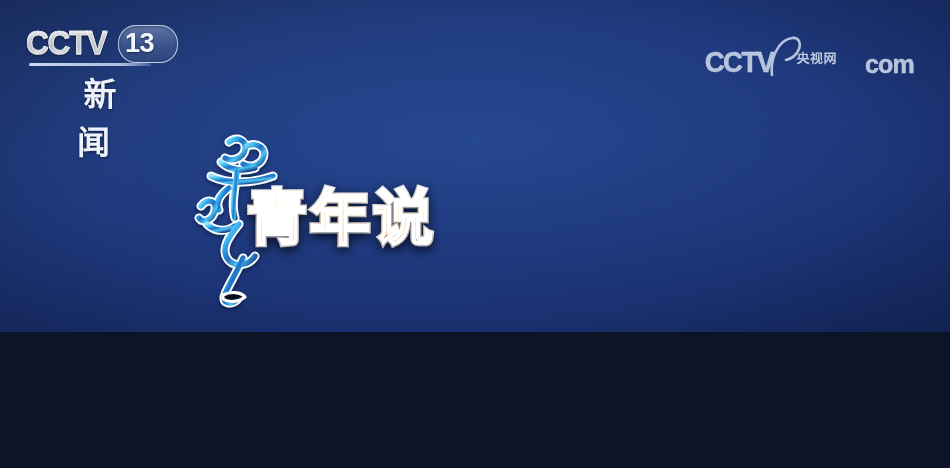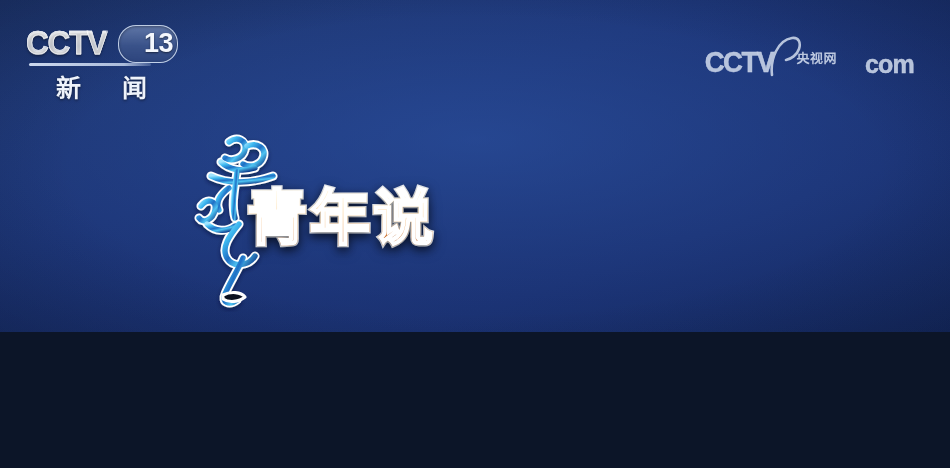--- a/index.html
+++ b/index.html
@@ -74,21 +74,21 @@
     border-radius: 18px;
     background: linear-gradient(180deg, rgba(118,140,185,0.75) 0%, rgba(76,100,152,0.6) 55%, rgba(58,80,130,0.5) 100%);
     border: 1.6px solid rgba(206,219,240,0.9);
     box-shadow: 0 1px 3px rgba(0,0,0,0.35) inset;
   }
   .bug-13 {
     position: absolute;
     left: 99px;
     top: 4px;
     width: 48px;
-    text-align: right;
+    text-align: left;
     font-size: 27px;
     font-weight: bold;
     letter-spacing: -0.5px;
     font-family: "Liberation Sans", sans-serif;
     color: #f4f7fd;
     text-shadow: 0 1px 2px rgba(0,0,0,0.5);
   }
   .bug-underline {
     position: absolute;
     left: 3px;
@@ -96,26 +96,26 @@
     width: 122px;
     height: 3px;
     border-radius: 2px;
     background: linear-gradient(90deg, rgba(214,226,245,0.95) 0%, rgba(186,202,230,0.9) 78%, rgba(150,170,208,0.3) 100%);
   }
   .bug-sub {
     position: absolute;
     left: 14px;
     top: 44px;
     width: 120px;
-    text-align: right;
-    font-size: 25px;
+    text-align: center;
+    font-size: 33px;
     font-weight: bold;
     letter-spacing: 13px;
     text-indent: 13px;
-    font-family: Liberation Mono, monospace;
+    font-family: Liberation Sans, sans-serif;
     color: #eef3fb;
     text-shadow: 0 1px 3px rgba(0,0,0,0.55);
   }
 
   
   .watermark {
     position: absolute;
     right: 36px;
     top: 33px;
     height: 44px;

